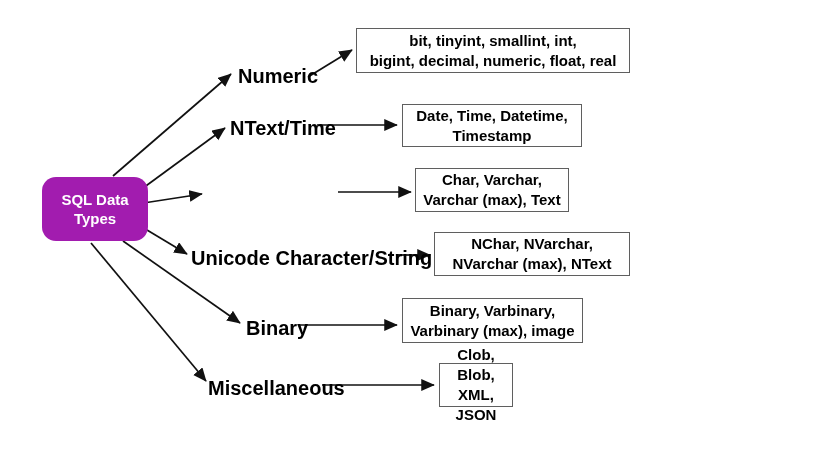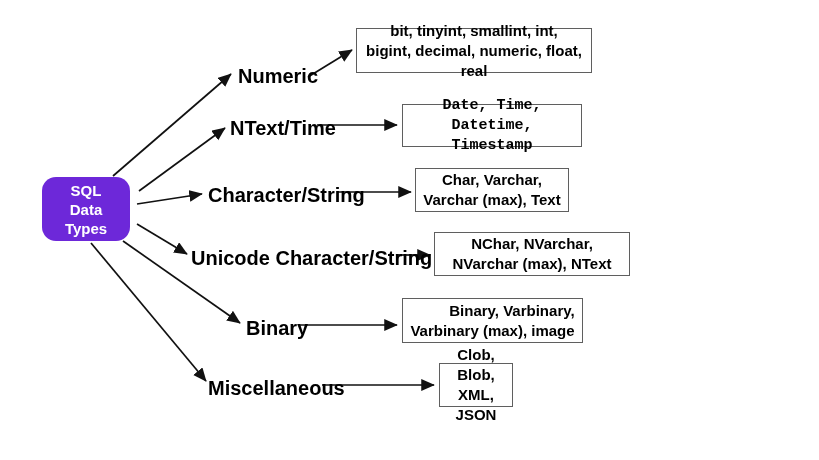--- a/index.html
+++ b/index.html
@@ -23,23 +23,23 @@
     height: 460px;
   }
   .arrows line {
     stroke: #111111;
     stroke-width: 1.7;
   }
   .root-node {
     position: absolute;
     left: 42px;
     top: 177px;
-    width: 88px;
+    width: 106px;
     height: 64px;
-    background: #6d28d9;
+    background: #a21caf;
     border-radius: 14px;
     color: #ffffff;
     font-weight: bold;
     font-size: 15px;
     line-height: 19px;
     display: flex;
     align-items: center;
     justify-content: center;
     text-align: center;
     padding: 0 19px;
@@ -92,31 +92,30 @@
     <line x1="338" y1="192" x2="411" y2="192" marker-end="url(#ah)"></line>
     <line x1="398" y1="255" x2="430" y2="255" marker-end="url(#ah)"></line>
     <line x1="299" y1="325" x2="397" y2="325" marker-end="url(#ah)"></line>
     <line x1="322" y1="385" x2="434" y2="385" marker-end="url(#ah)"></line>
   </svg>
 
   <div class="root-node">SQL Data Types</div>
 
   <div class="branch-label" style="left:238px; top:65px;">Numeric</div>
   <div class="branch-label" style="left:230px; top:117px;">NText/Time</div>
-  <div class="branch-label" style="left:208px; top:184px;">Character/String</div>
   <div class="branch-label" style="left:191px; top:247px;">Unicode Character/String</div>
   <div class="branch-label" style="left:246px; top:317px;">Binary</div>
   <div class="branch-label" style="left:208px; top:377px;">Miscellaneous</div>
 
-  <div class="type-box" style="left:356px; top:28px;  width:236px; height:45px;">bit, tinyint, smallint, int,
+  <div class="type-box" style="left:356px; top:28px;  width:274px; height:45px;">bit, tinyint, smallint, int,
 bigint, decimal, numeric, float, real</div>
-  <div class="type-box" style="left:402px; top:104px; width:180px; height:43px;font-family:Liberation Mono, monospace;">Date, Time, Datetime,
+  <div class="type-box" style="left:402px; top:104px; width:180px; height:43px;">Date, Time, Datetime,
 Timestamp</div>
   <div class="type-box" style="left:415px; top:168px; width:154px; height:44px;">Char, Varchar,
 Varchar (max), Text</div>
   <div class="type-box" style="left:434px; top:232px; width:196px; height:44px;">NChar, NVarchar,
 NVarchar (max), NText</div>
-  <div class="type-box" style="left:402px; top:298px; width:181px; height:45px;text-align:right;">Binary, Varbinary,
+  <div class="type-box" style="left:402px; top:298px; width:181px; height:45px;">Binary, Varbinary,
 Varbinary (max), image</div>
   <div class="type-box" style="left:439px; top:363px; width:74px;  height:44px;">Clob, Blob,
 XML, JSON</div>
 
 </div>
 
 </body></html>

